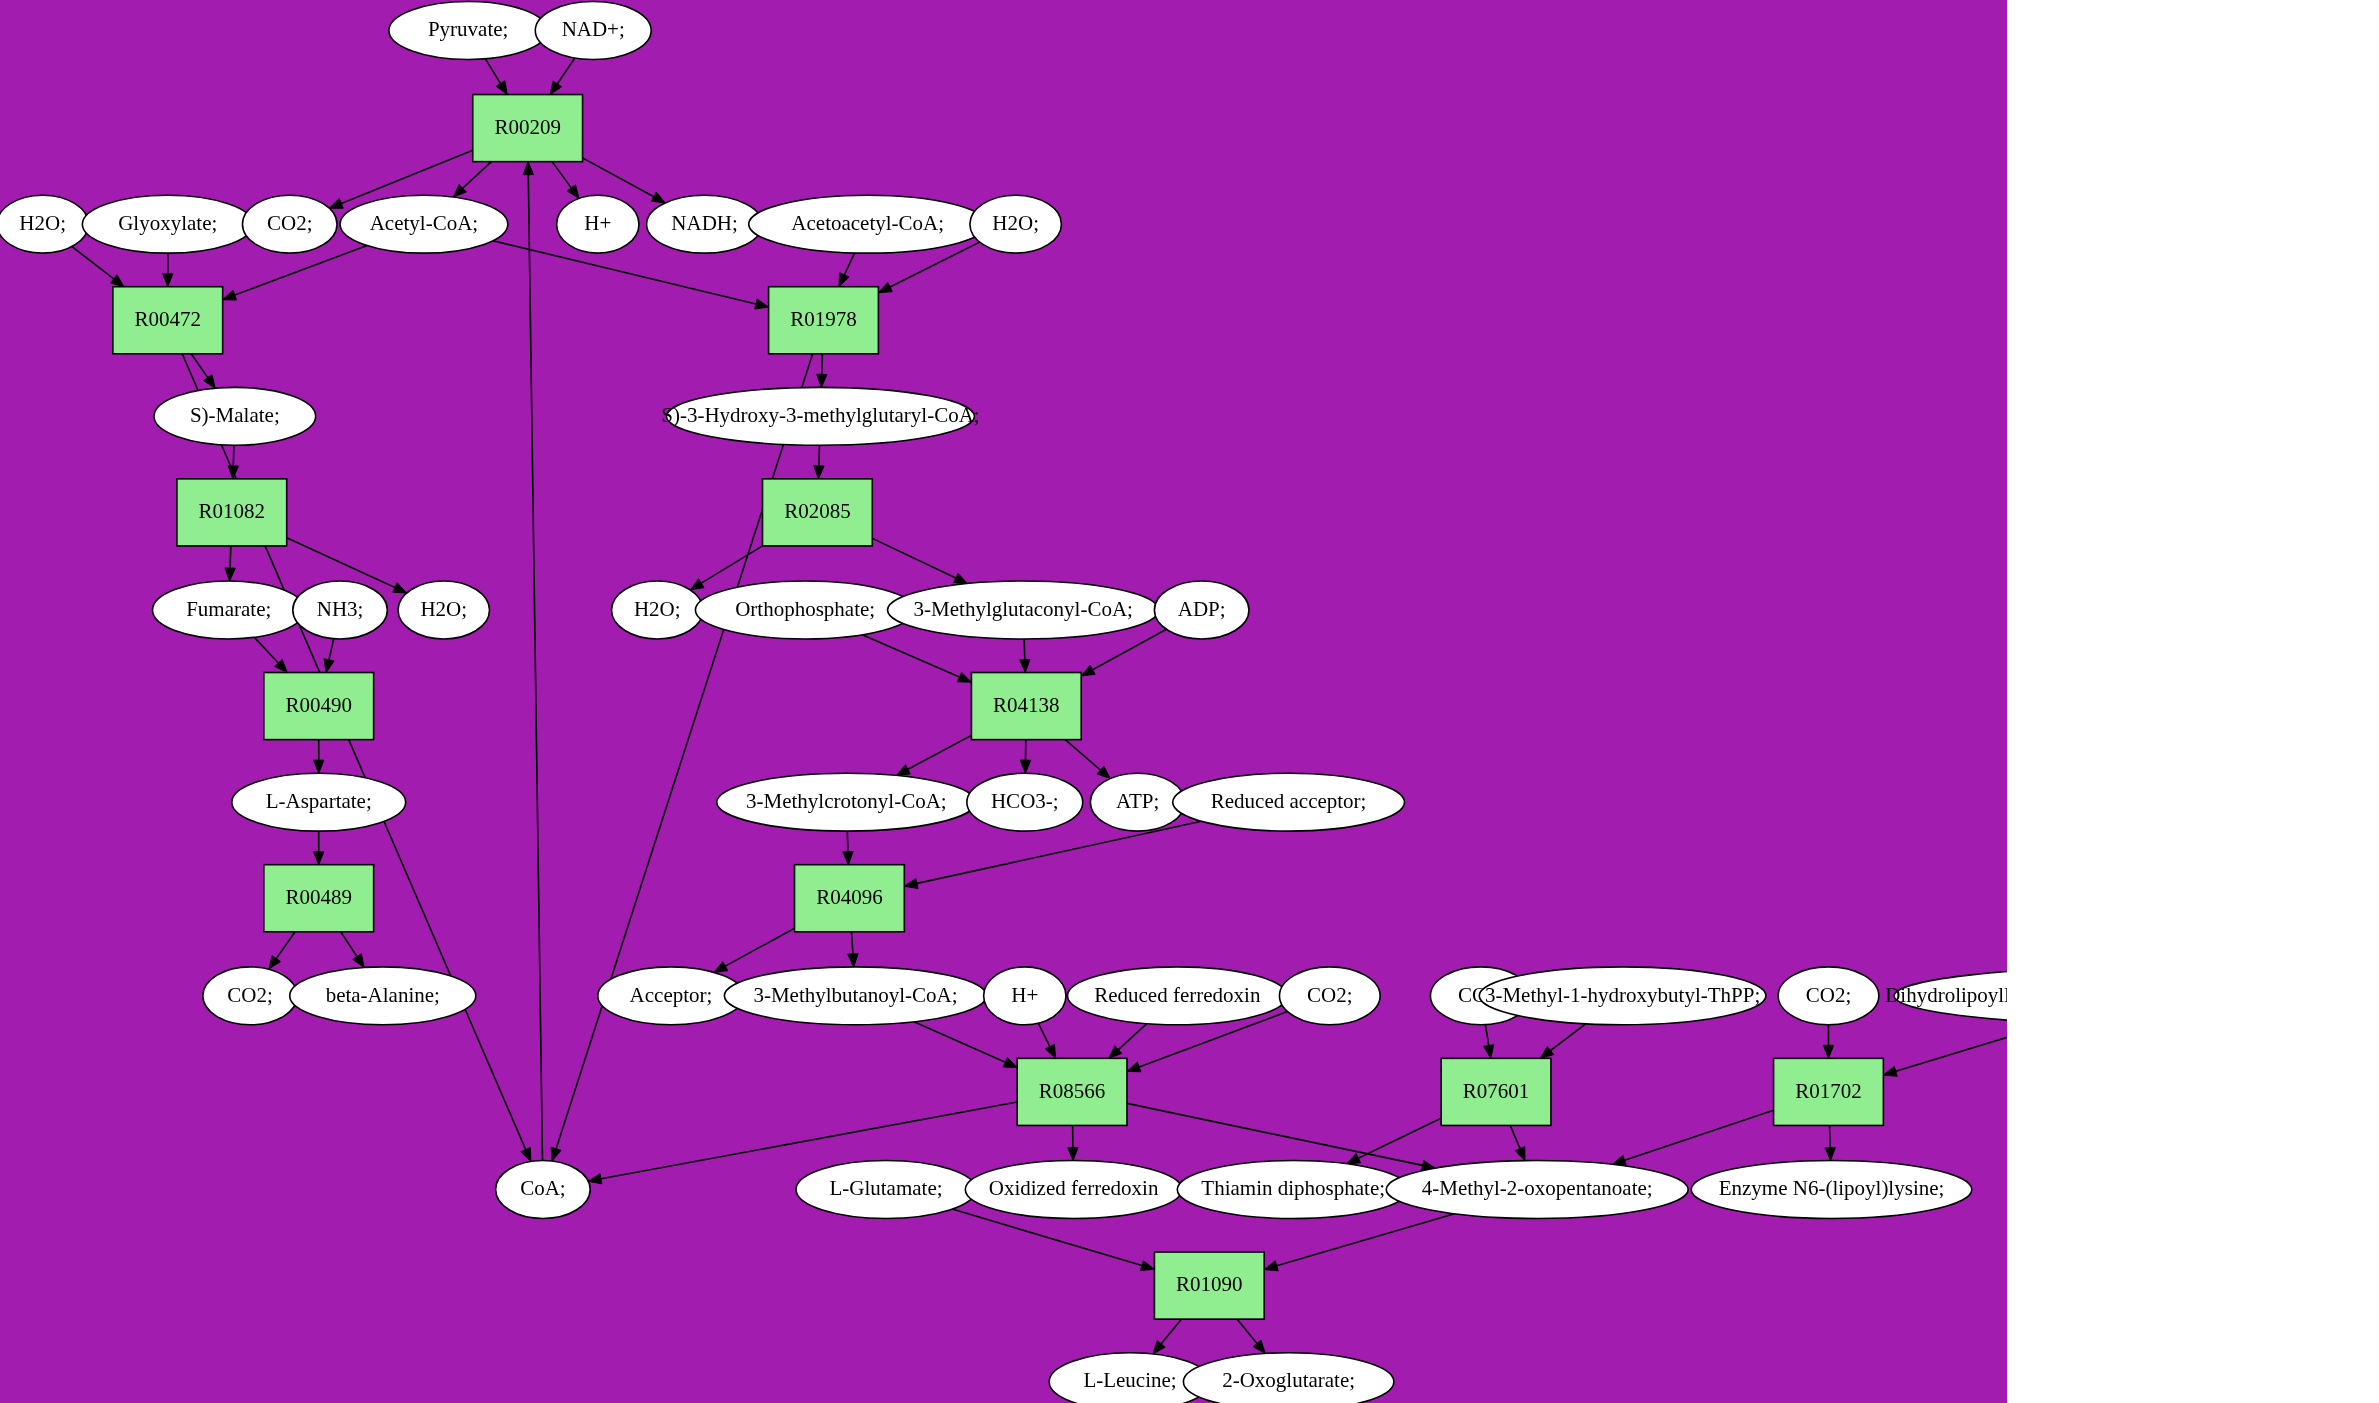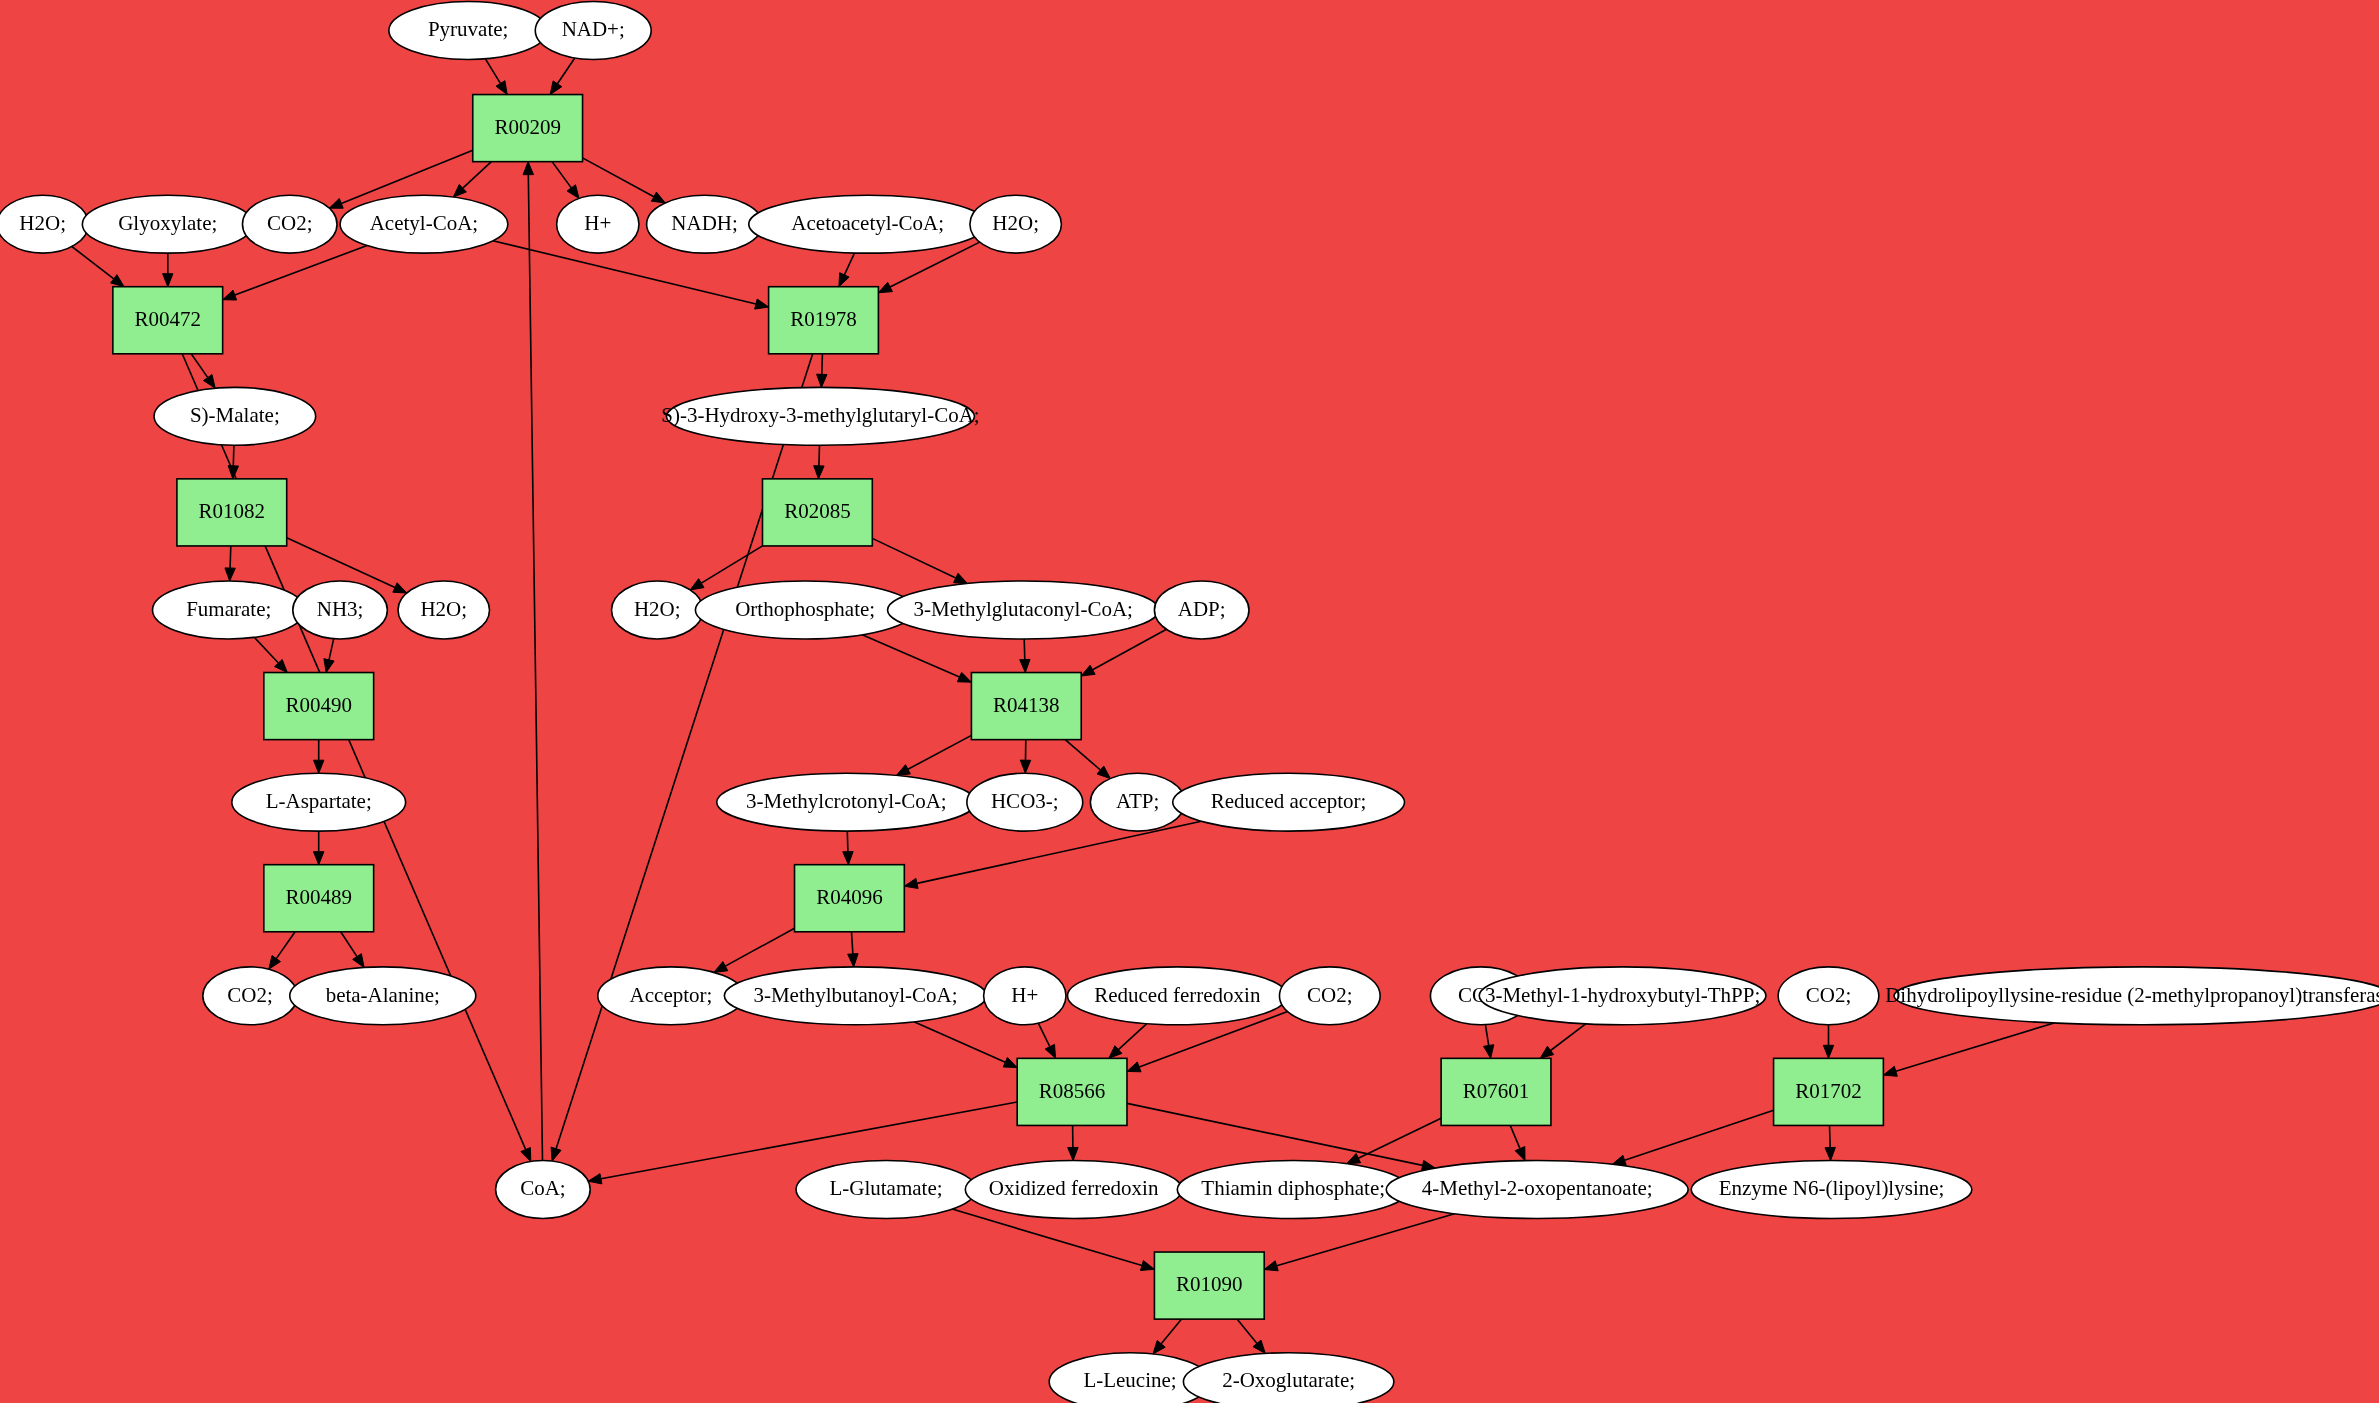--- a/index.html
+++ b/index.html
@@ -1,17 +1,17 @@
 <!DOCTYPE html>
 <html><head>
 <meta charset="utf-8">
 <style>
   html,body{margin:0;padding:0;background:#ffffff;}
   body{font-family:"Liberation Serif", serif;}
-  #canvas-wrap{position:relative;width:2379px;height:1403px;background:#ef4444;overflow:hidden;}
+  #canvas-wrap{position:relative;width:2007px;height:1403px;background:#a21caf;overflow:hidden;}
   svg#graph{position:absolute;left:0;top:0;width:2379px;height:1403px;display:block;}
   .node-shape{stroke:#000000;stroke-width:1.6px;}
   .ellipse-node{fill:#ffffff;}
   .rect-node{fill:#90ee90;}
   .node-label{font-family:"Liberation Serif", serif;text-anchor:middle;dominant-baseline:middle;fill:#000000;font-size:21px;}
   .edge{fill:none;stroke:#000000;stroke-width:1.6px;}
   .arrowhead{fill:#000000;stroke:#000000;stroke-width:1px;}
 </style>
 </head>
 <body>

